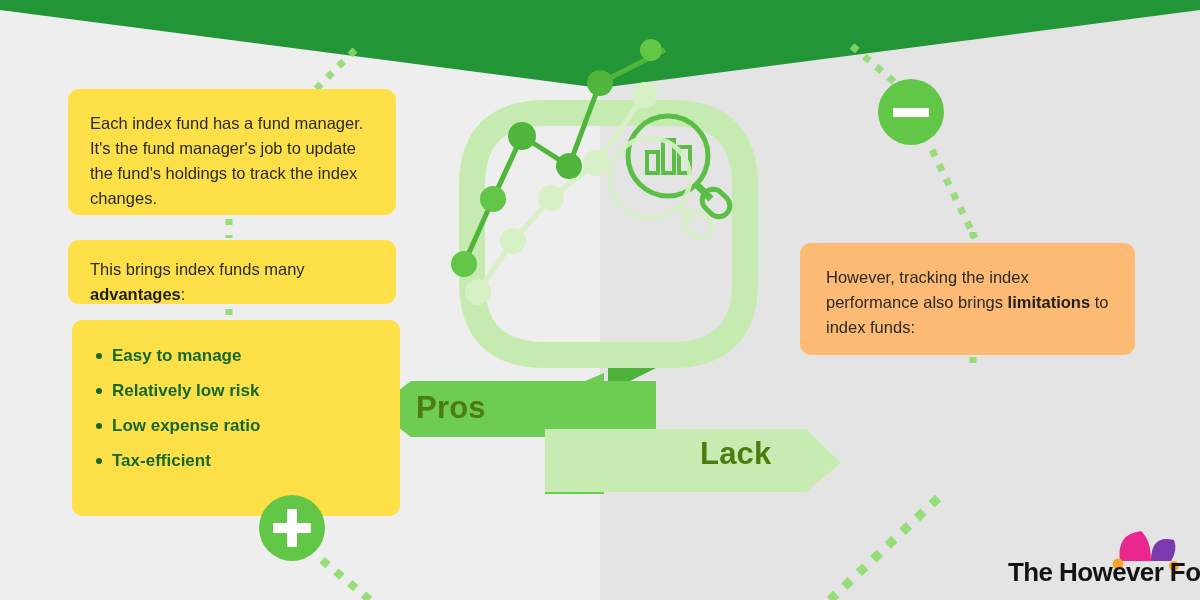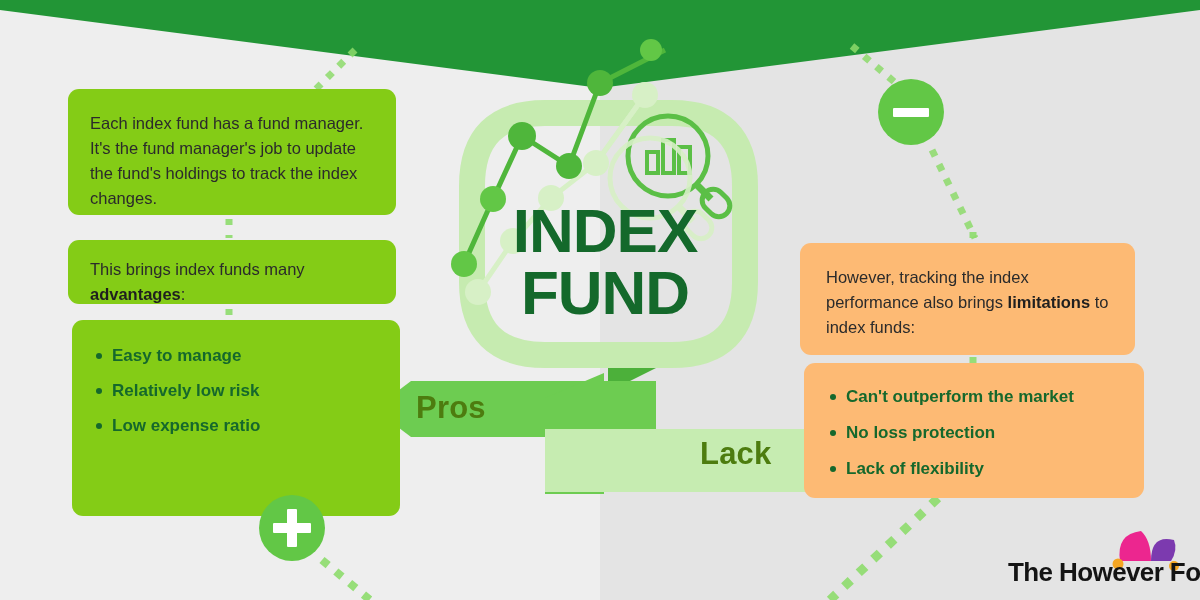--- a/index.html
+++ b/index.html
@@ -15,21 +15,21 @@
   .bg-right{position:absolute;left:600px;top:0;width:600px;height:600px;background:#e4e4e4;}
 
   
   .banner{position:absolute;left:0;top:0;width:1200px;height:95px;}
 
   
   .deco{position:absolute;left:0;top:0;width:1200px;height:600px;pointer-events:none;}
 
   
   .card{
-    position:absolute;background:#84cc16;border-radius:11px;
+    position:absolute;background:#fde047;border-radius:11px;
     box-sizing:border-box;
   }
   .card.light{background:#fdba74;}
   .card p{
     margin:0;color:#2b2b2b;font-size:16.5px;line-height:25px;
     font-family:"Liberation Sans","DejaVu Sans",sans-serif;
   }
   .card p b{font-weight:bold;color:#1f1f1f;}
 
   #card-manager{left:68px;top:89px;width:328px;height:126px;padding:22px 24px 0 22px;}
@@ -178,55 +178,45 @@
     </g>
 
     <g>
       <polygon points="604,373 604,429 545,429 545,398" fill="#6dcc51"></polygon>
       <polygon points="545,429 604,429 604,452 545,452" fill="#6dcc51"></polygon>
       <polygon points="545,485 604,452 604,494 545,494" fill="#6dcc51"></polygon>
       <polygon points="545,429 806,429 841,463 806,492 545,492" fill="#c6ecb1"></polygon>
     </g>
   </svg>
 
-  <div class="wordmark">
-    <span>INDEX</span>
-    <span>FUND</span>
-  </div>
 
   <div class="arrow-label" id="pros-label">Pros</div>
   <div class="arrow-label" id="cons-label">Lack</div>
 
   <div class="card" id="card-manager">
     <p>Each index fund has a fund manager. It's the fund manager's job to update the fund's holdings to track the index changes.</p>
   </div>
 
   <div class="card" id="card-advantages">
     <p><span>This brings index funds many </span><b>advantages</b><span>:</span></p>
   </div>
 
   <div class="card" id="card-pros">
     <ul class="bullets">
       <li>Easy to manage</li>
       <li>Relatively low risk</li>
       <li>Low expense ratio</li>
+      <li>Tax-efficient</li>
     </ul>
   </div>
 
   <div class="card light" id="card-limits">
     <p><span>However, tracking the index performance also brings </span><b>limitations</b><span> to index funds:</span></p>
   </div>
 
-  <div class="card light" id="card-cons">
-    <ul class="bullets">
-      <li>Can't outperform the market</li>
-      <li>No loss protection</li>
-      <li>Lack of flexibility</li>
-    </ul>
-  </div>
 
   <div class="badge" id="badge-minus">
     <div class="bar"></div>
   </div>
   <div class="badge" id="badge-plus">
     <div class="bar h"></div>
     <div class="bar v"></div>
   </div>
 
   <div class="logo">

